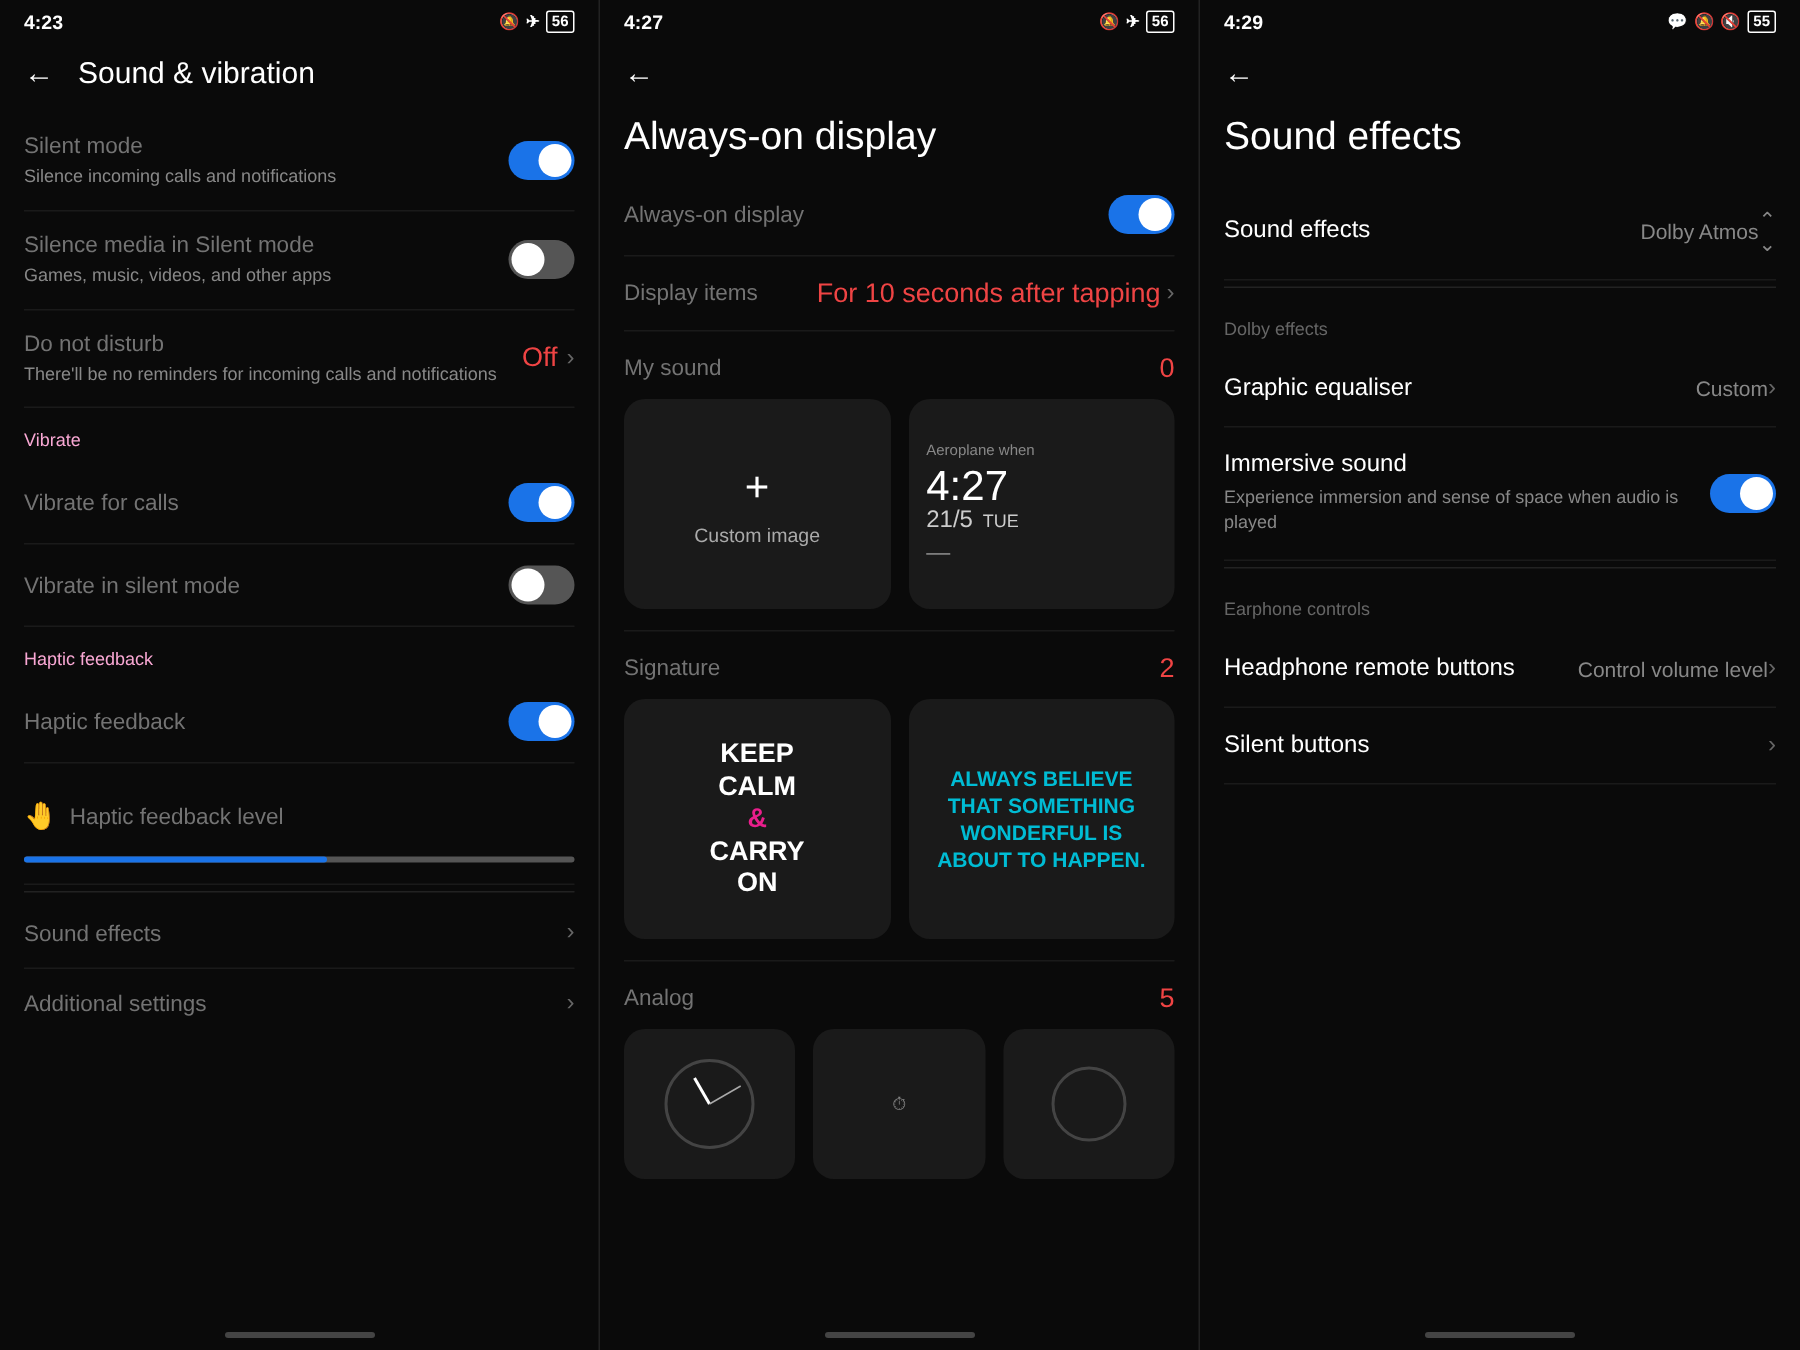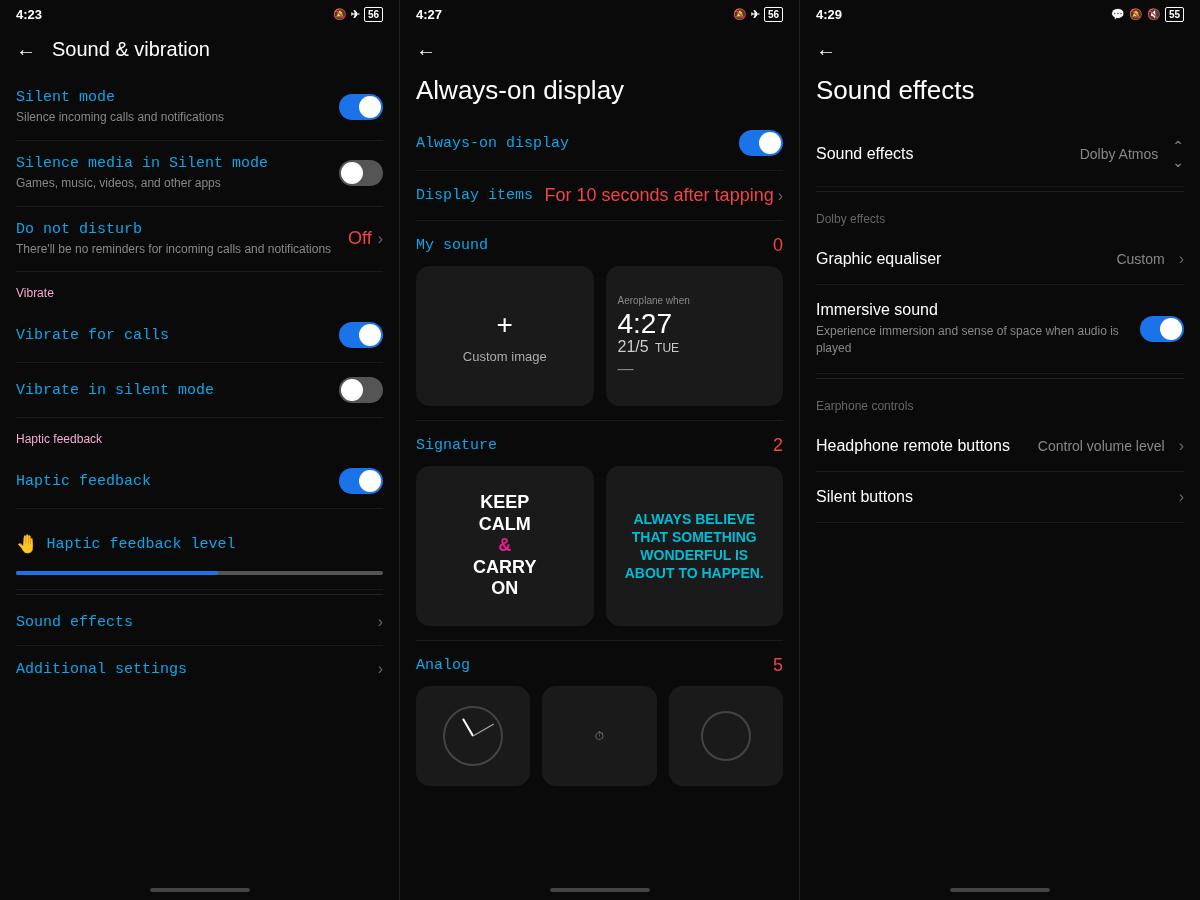--- a/index.html
+++ b/index.html
@@ -72,24 +72,23 @@
       padding: 14px 0;
       border-bottom: 1px solid #1a1a1a;
     }
     .setting-item:last-child { border-bottom: none; }
     .setting-row {
       display: flex;
       justify-content: space-between;
       align-items: center;
     }
     .setting-label {
-      color: #0ea5e9;
+      color: #737373;
       font-size: 15px;
       font-weight: 400;
-      font-family: Liberation Mono, monospace;
     }
     .setting-sublabel {
       color: #888;
       font-size: 12px;
       margin-top: 3px;
       line-height: 1.4;
     }
     .toggle {
       width: 44px;
       height: 26px;
@@ -250,21 +249,21 @@
       justify-content: space-between;
       align-items: center;
     }
     .sound-item-label {
       color: #fff;
       font-size: 16px;
     }
     .sound-item-value {
       display: flex;
       align-items: center;
-      gap: 14px;
+      gap: 0;
       color: #888;
       font-size: 14px;
     }
     .sort-icon {
       color: #888;
       font-size: 14px;
     }
     .divider {
       height: 1px;
       background: #222;

